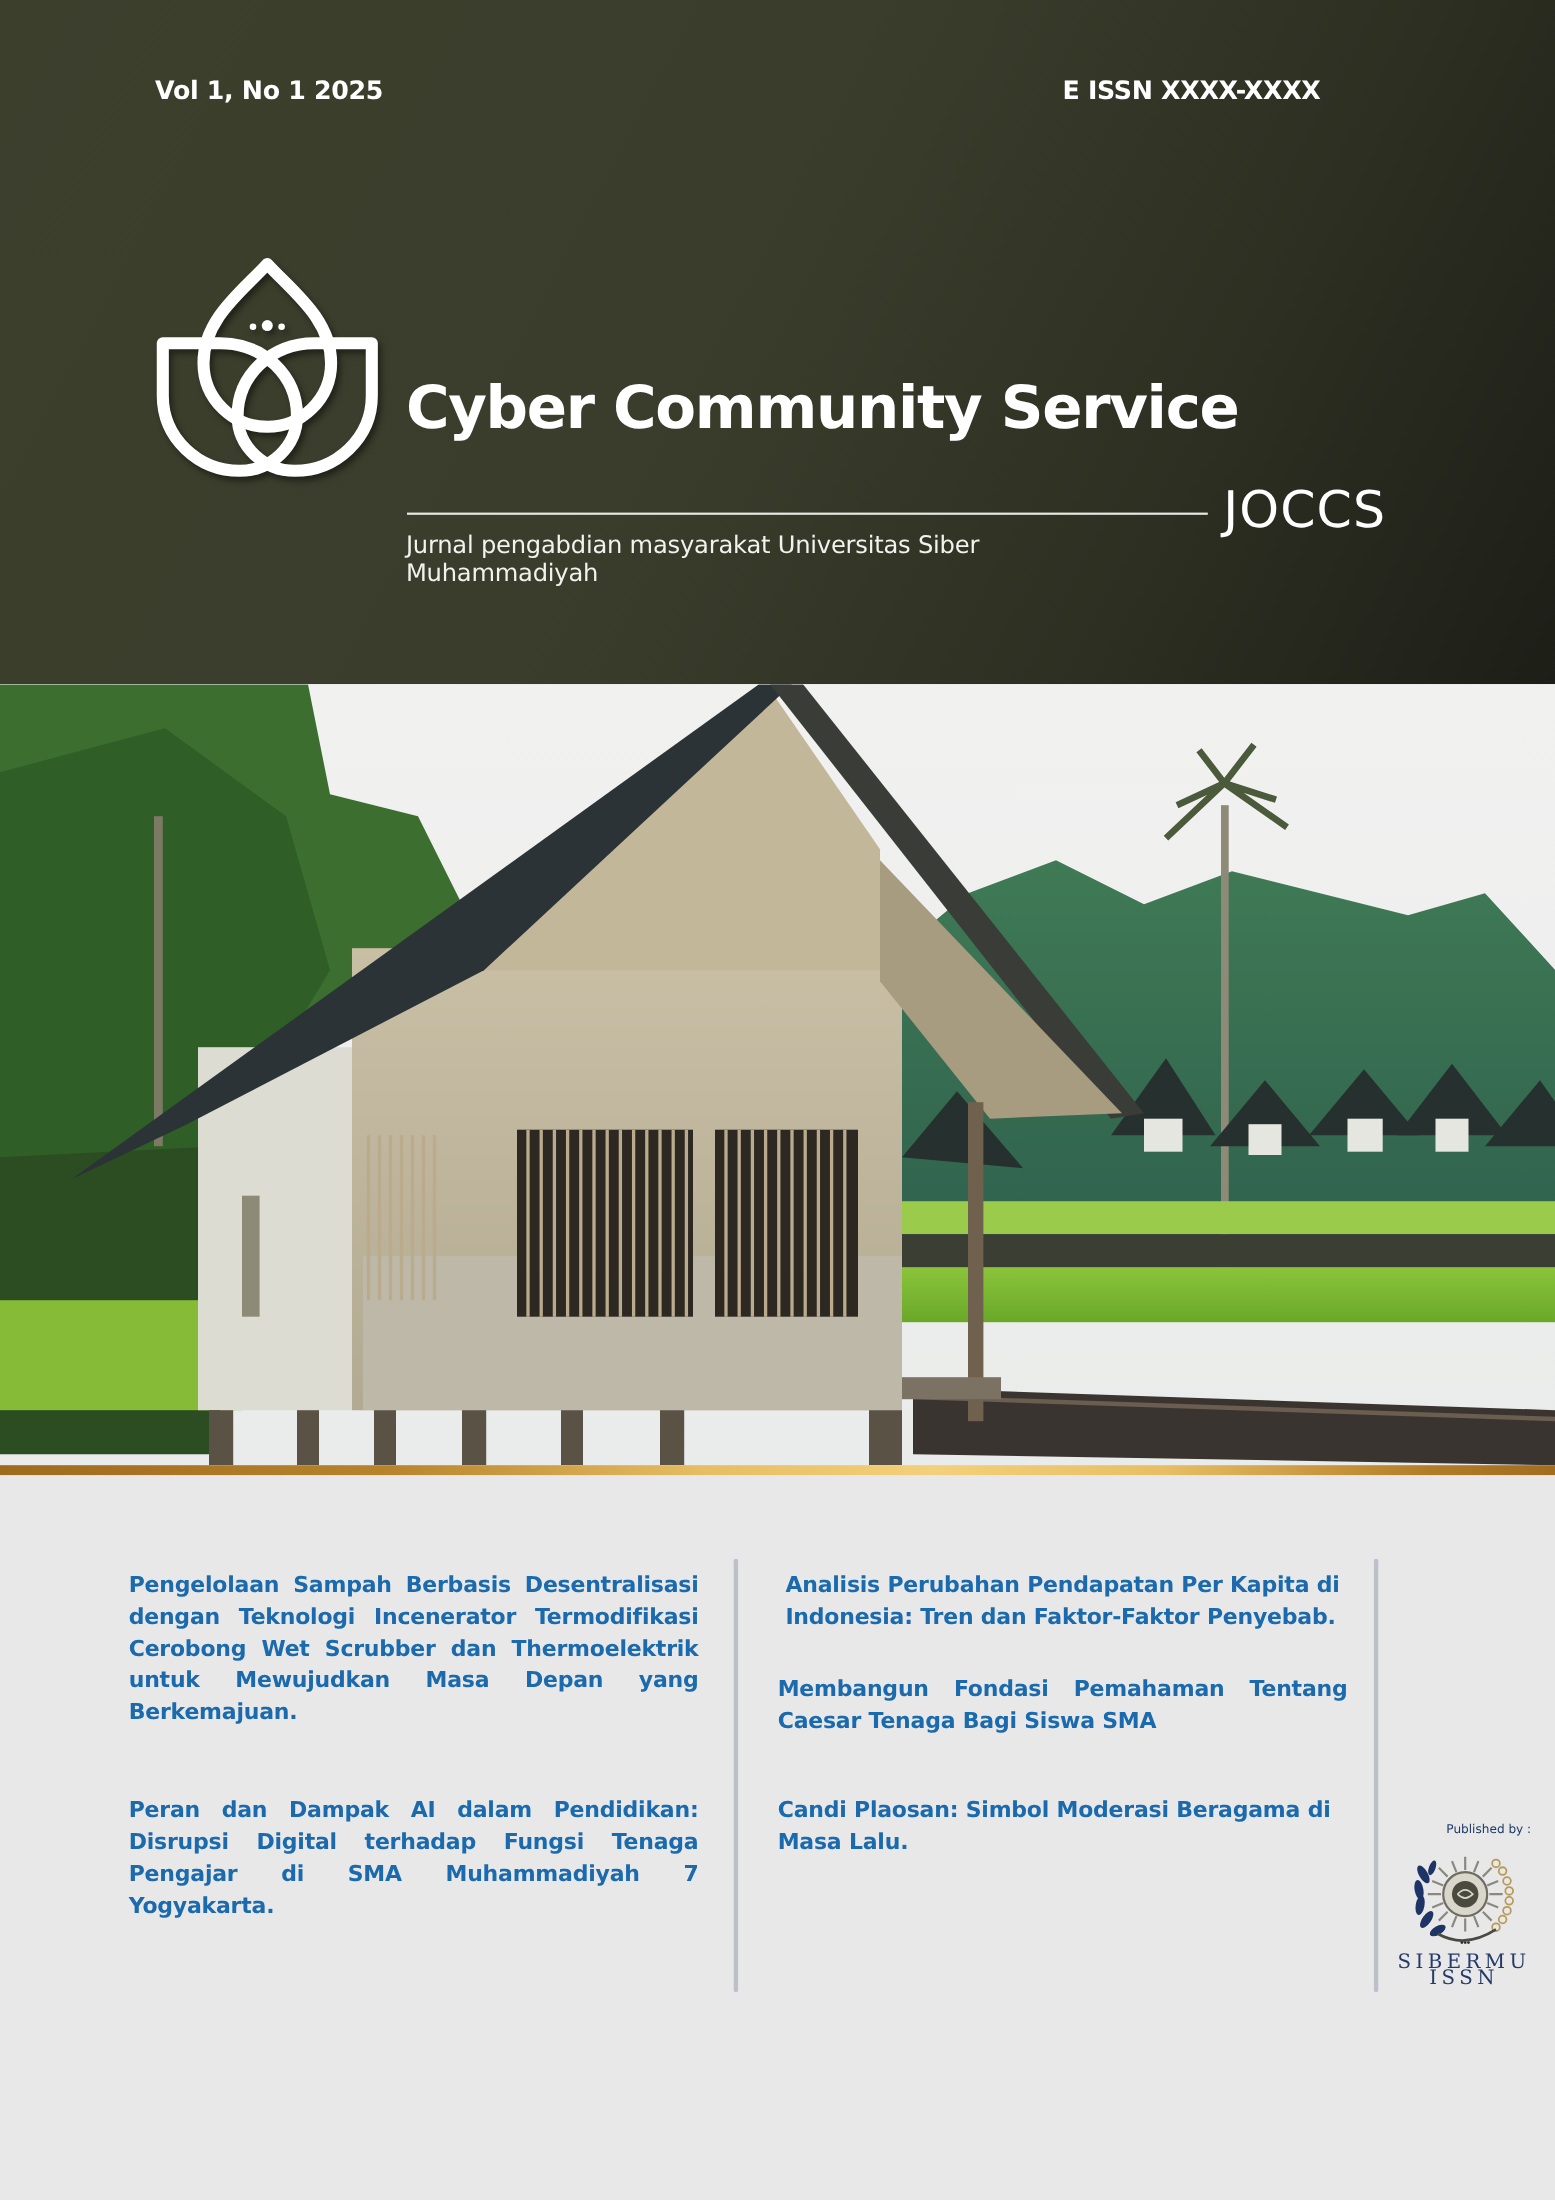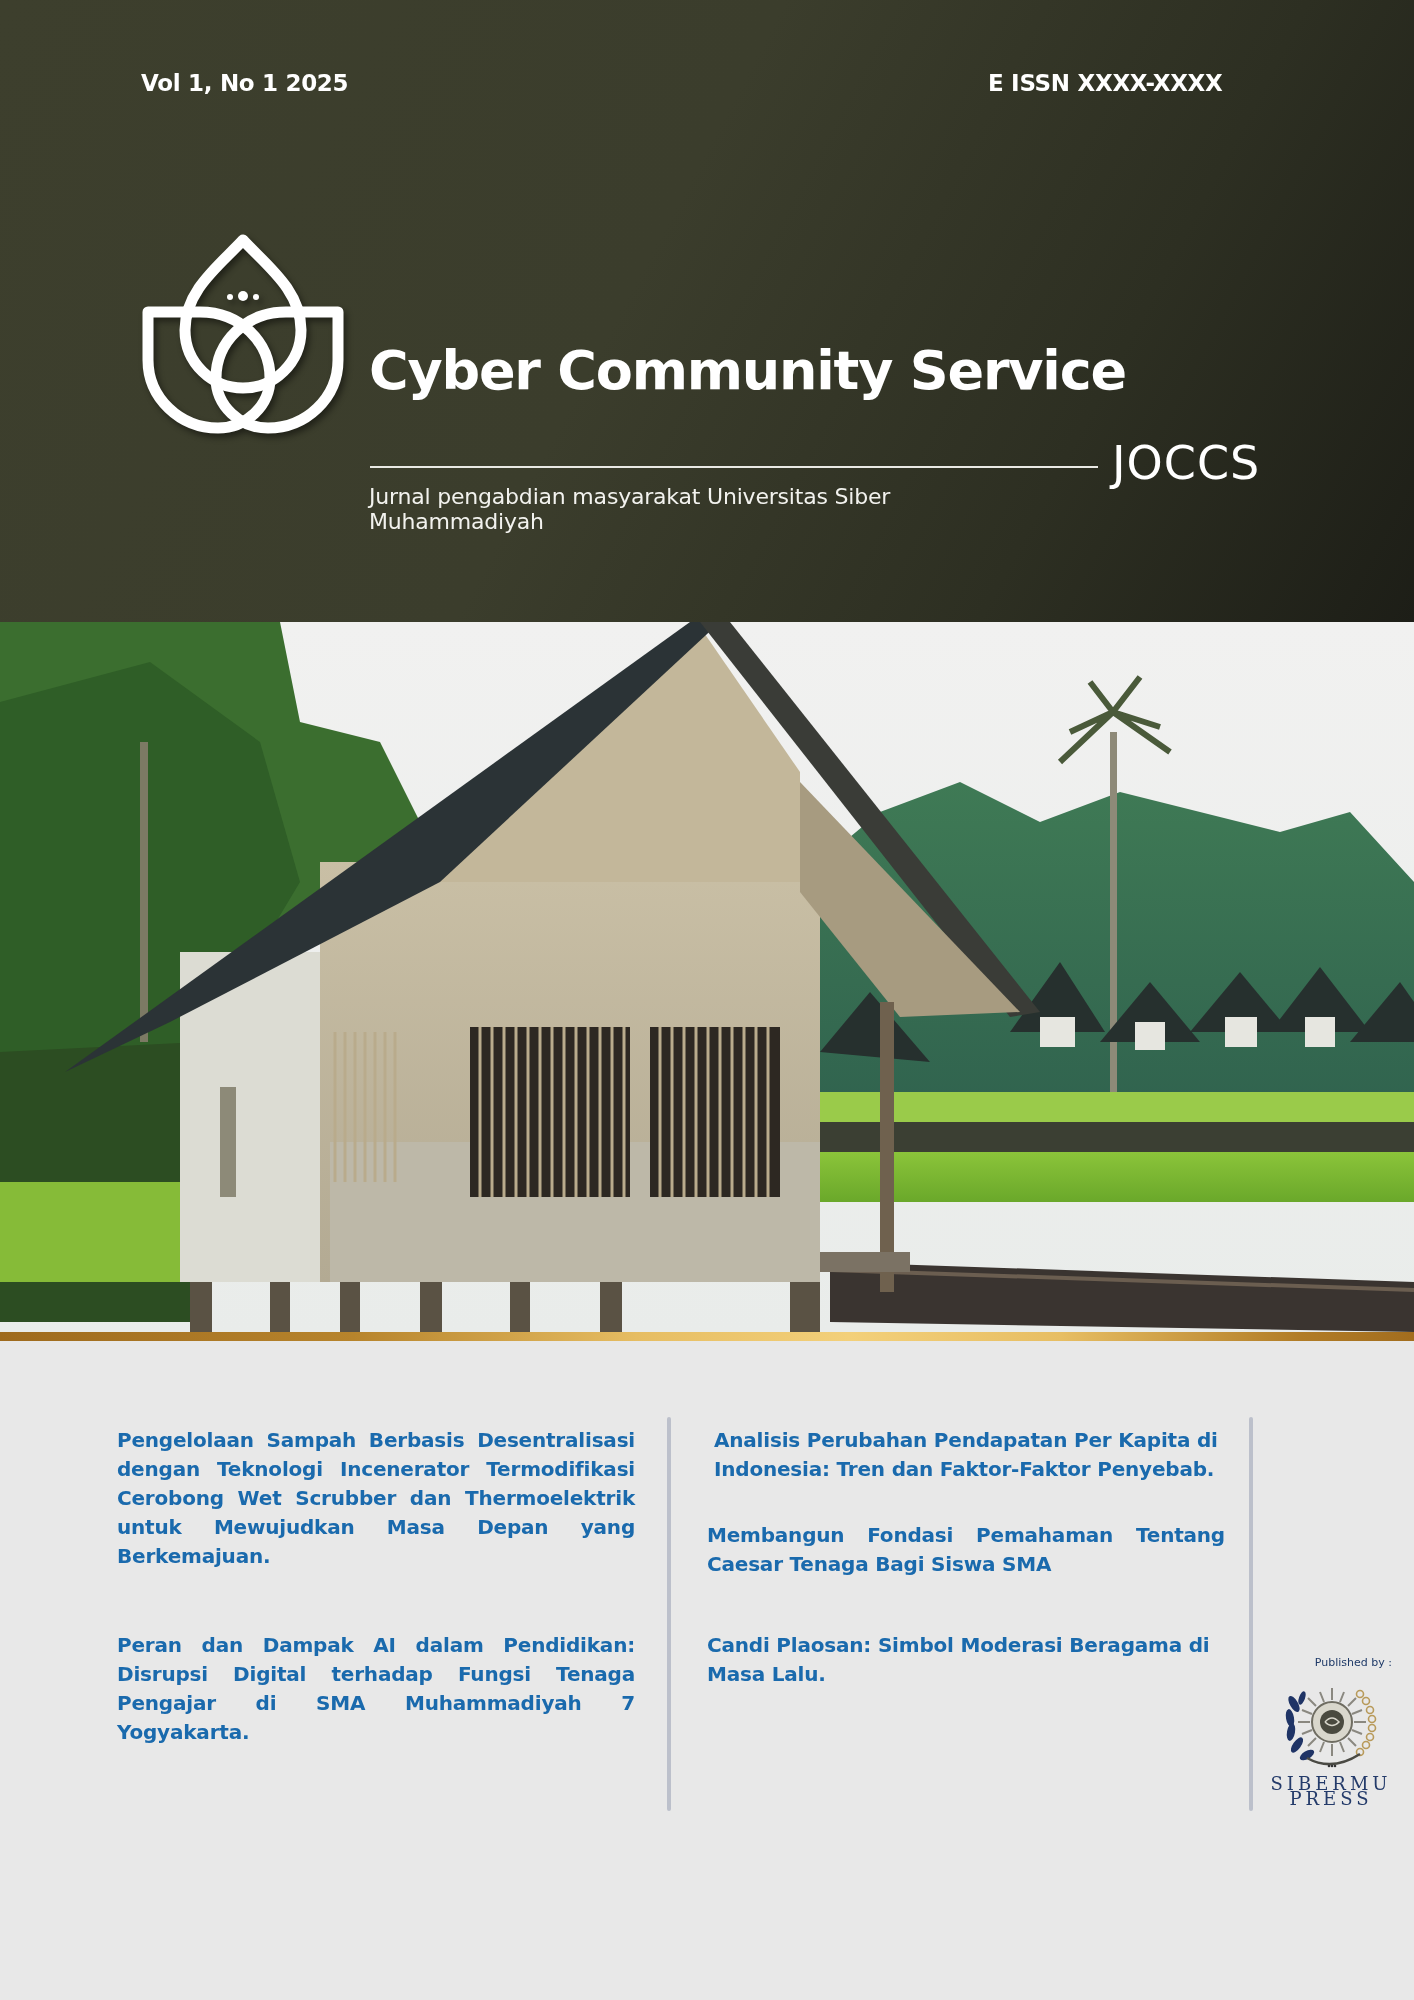--- a/index.html
+++ b/index.html
@@ -9,21 +9,21 @@
   
   .header {
     position: absolute; left: 0; top: 0; width: 1414px; height: 622px;
     background: linear-gradient(118deg, #3d3f2d 0%, #3b3d2c 45%, #2d2f22 75%, #1d1e17 100%);
   }
   .vol, .issn {
     position: absolute; top: 70px; color: #fff; font-weight: bold; font-size: 23px;
     letter-spacing: -0.3px;
   }
   .vol { left: 141px; }
-  .issn { left: 966px; margin-left: 22px; }
+  .issn { left: 966px; }
 
   .logo { position: absolute; left: 140px; top: 230px; width: 210px; height: 205px; }
   .logo svg { width: 100%; height: 100%; filter: drop-shadow(3px 4px 3px rgba(0,0,0,0.45)); }
 
   .title-1 {
     position: absolute; left: 368px; top: 256px; color: #fff; font-weight: bold;
     font-size: 76px; letter-spacing: -1px; line-height: 1;
   }
   .title-2 {
     position: absolute; left: 369px; top: 344px; color: #fff; font-weight: bold;
@@ -246,15 +246,15 @@
       <circle cx="52" cy="48" r="20" fill="#d9d7cc" stroke="#6f6d62" stroke-width="2"></circle>
       <circle cx="52" cy="48" r="12" fill="#4a4a3f"></circle>
       <path d="M45 48 Q 52 40 59 48 Q 52 55 45 48" fill="none" stroke="#d9d7cc" stroke-width="1.5"></path>
       <circle cx="49" cy="92" r="1.3" fill="#333"></circle>
         <circle cx="52" cy="92" r="1.3" fill="#333"></circle>
         <circle cx="55" cy="92" r="1.3" fill="#333"></circle>
     </svg>
   </div>
   <div class="pub-name">
     <div>SIBERMU</div>
-    <div>PRESS</div>
+    <div>ISSN</div>
   </div>
 </div>
 
 </body></html>

